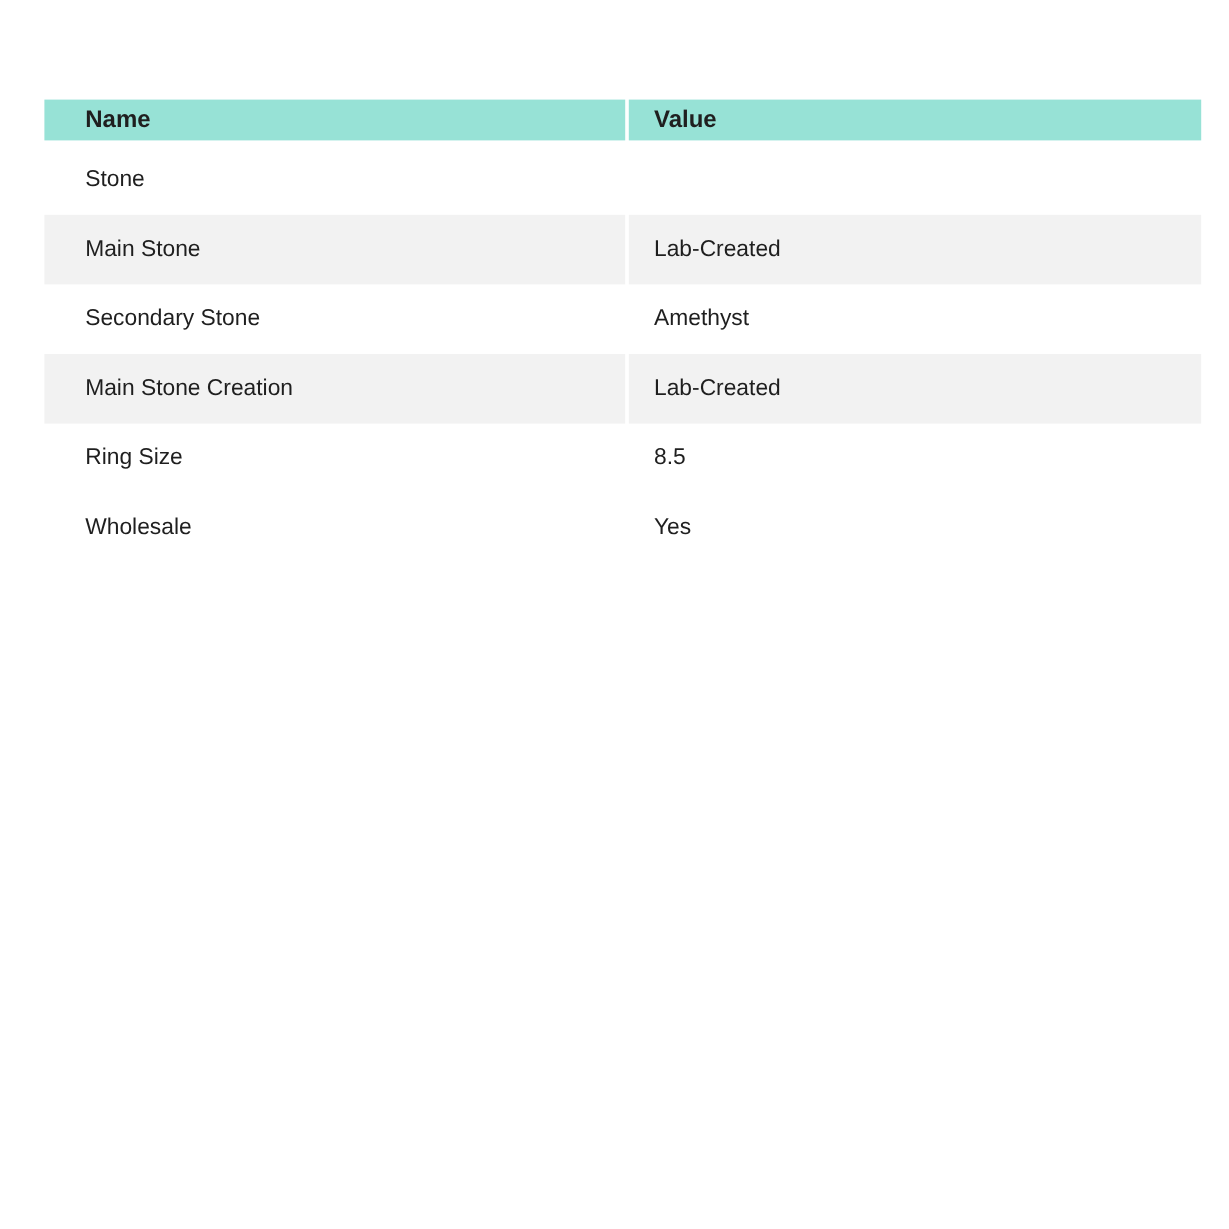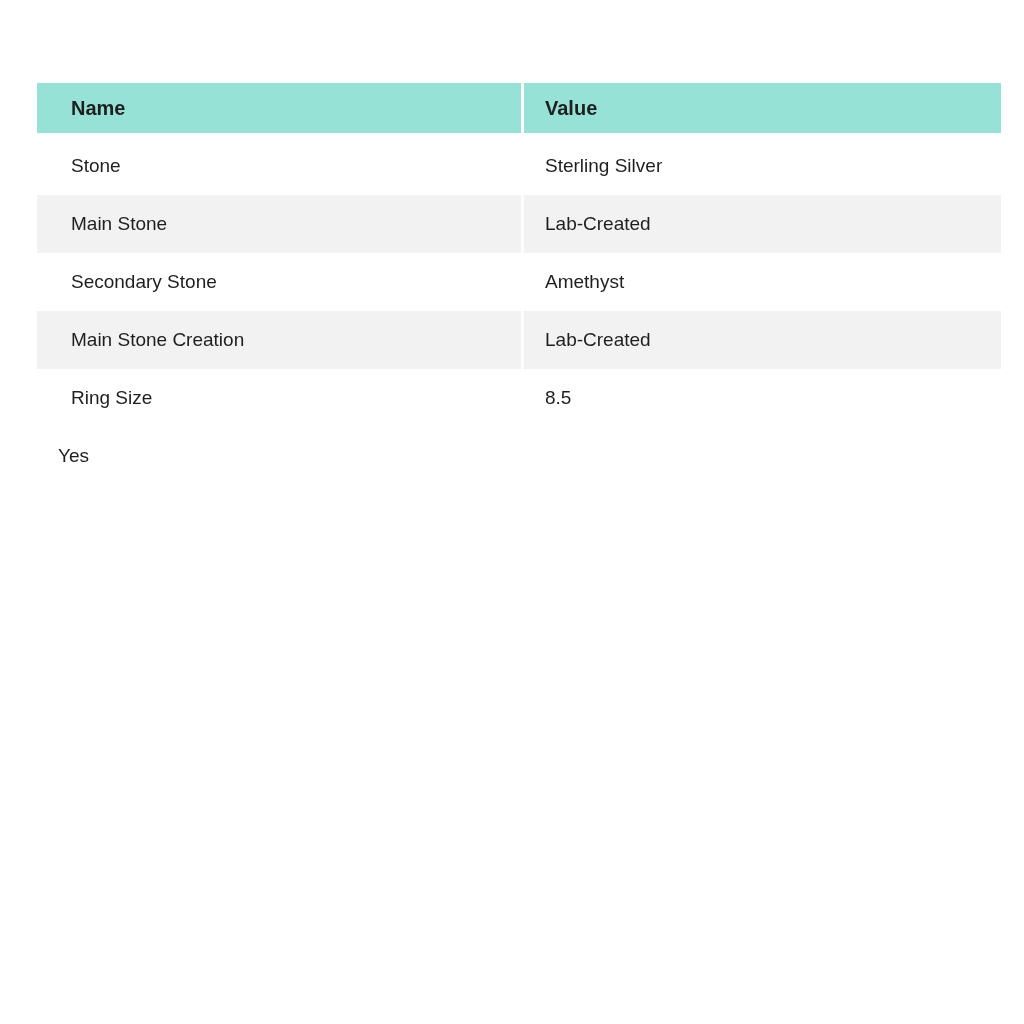--- a/index.html
+++ b/index.html
@@ -37,21 +37,21 @@
   .name-col {
     width: 484px;
     flex: none;
     padding-left: 34px;
   }
   .value-col {
     flex: 1;
     padding-left: 21px;
   }
   .thead {
-    height: 50px;
+    height: 34px;
     margin-bottom: 4px;
   }
   .thead .cell {
     background: var(--header-bg);
     font-weight: 600;
     font-size: 20px;
   }
   .body-row {
     height: 58px;
   }
@@ -63,21 +63,20 @@
 <body>
 
 <div class="spec-table">
   <div class="row thead">
     <div class="cell name-col">Name</div>
     <div class="cell value-col">Value</div>
   </div>
 
   <div class="row body-row">
     <div class="cell name-col">Stone</div>
-    <div class="cell value-col">Sterling Silver</div>
   </div>
 
   <div class="row body-row alt">
     <div class="cell name-col">Main Stone</div>
     <div class="cell value-col">Lab-Created</div>
   </div>
 
   <div class="row body-row">
     <div class="cell name-col">Secondary Stone</div>
     <div class="cell value-col">Amethyst</div>
@@ -88,15 +87,16 @@
     <div class="cell value-col">Lab-Created</div>
   </div>
 
   <div class="row body-row">
     <div class="cell name-col">Ring Size</div>
     <div class="cell value-col">8.5</div>
   </div>
 
 
   <div class="row body-row">
+    <div class="cell name-col">Wholesale</div>
     <div class="cell value-col">Yes</div>
   </div>
 </div>
 
 </body></html>

